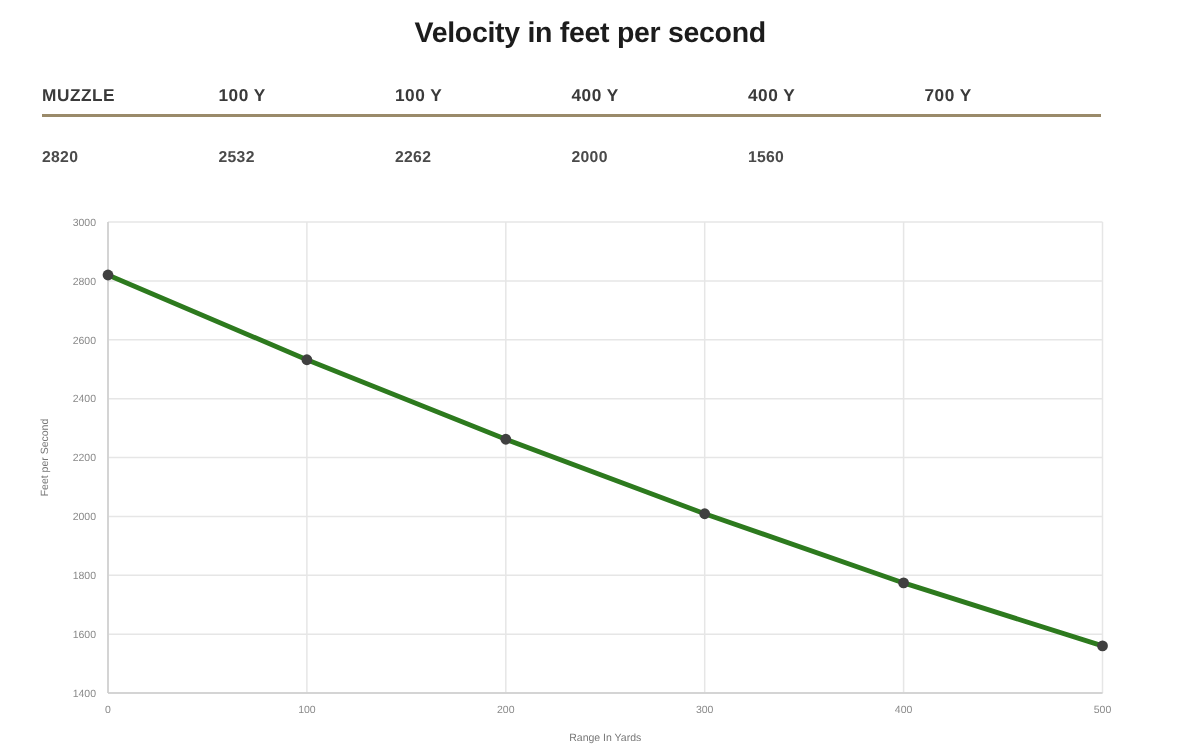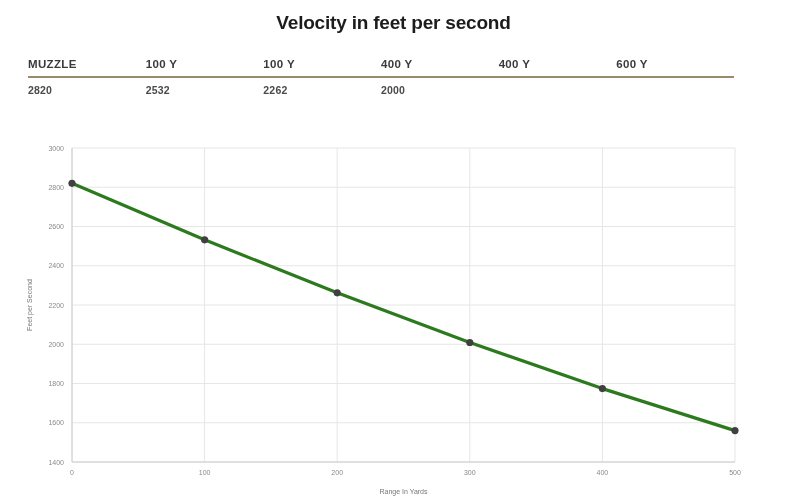--- a/index.html
+++ b/index.html
@@ -53,21 +53,21 @@
     width: 16.6666%;
     box-sizing: border-box;
     padding: 0 0 6px 0;
     font-size: 11.5px;
     color: #3a3a3a;
     letter-spacing: 0.35px;
     white-space: nowrap;
     font-weight: bold;
   }
   .summary-row.value-row .summary-cell {
-    padding: 6px 0 0 0;
+    padding: 21px 0 0 0;
     font-size: 10.5px;
     color: #4a4a4a;
     letter-spacing: 0.2px;
   }
 
   
   .plot-wrap {
     position: absolute;
     left: 0;
     top: 130px;
@@ -95,27 +95,28 @@
 
   <div class="chart-title">Velocity in feet per second</div>
 
   <div class="summary-table">
     <div class="summary-row header-row">
       <div class="summary-cell">MUZZLE</div>
       <div class="summary-cell">100 Y</div>
       <div class="summary-cell">100 Y</div>
       <div class="summary-cell">400 Y</div>
       <div class="summary-cell">400 Y</div>
-      <div class="summary-cell">600 Y</div>
+      <div class="summary-cell">700 Y</div>
     </div>
     <div class="summary-row value-row">
       <div class="summary-cell">2820</div>
       <div class="summary-cell">2532</div>
       <div class="summary-cell">2262</div>
       <div class="summary-cell">2000</div>
+      <div class="summary-cell">1560</div>
     </div>
   </div>
 
   <div class="plot-wrap">
     <svg class="plot-svg" id="plot" width="795" height="370">
         <line x1="72" y1="332" x2="735" y2="332" stroke="#e6e6e6" stroke-width="1"></line>
         <text x="64" y="334.5" text-anchor="end" class="tick-label">1400</text>
         <line x1="72" y1="292.75" x2="735" y2="292.75" stroke="#e6e6e6" stroke-width="1"></line>
         <text x="64" y="295.25" text-anchor="end" class="tick-label">1600</text>
         <line x1="72" y1="253.5" x2="735" y2="253.5" stroke="#e6e6e6" stroke-width="1"></line>

